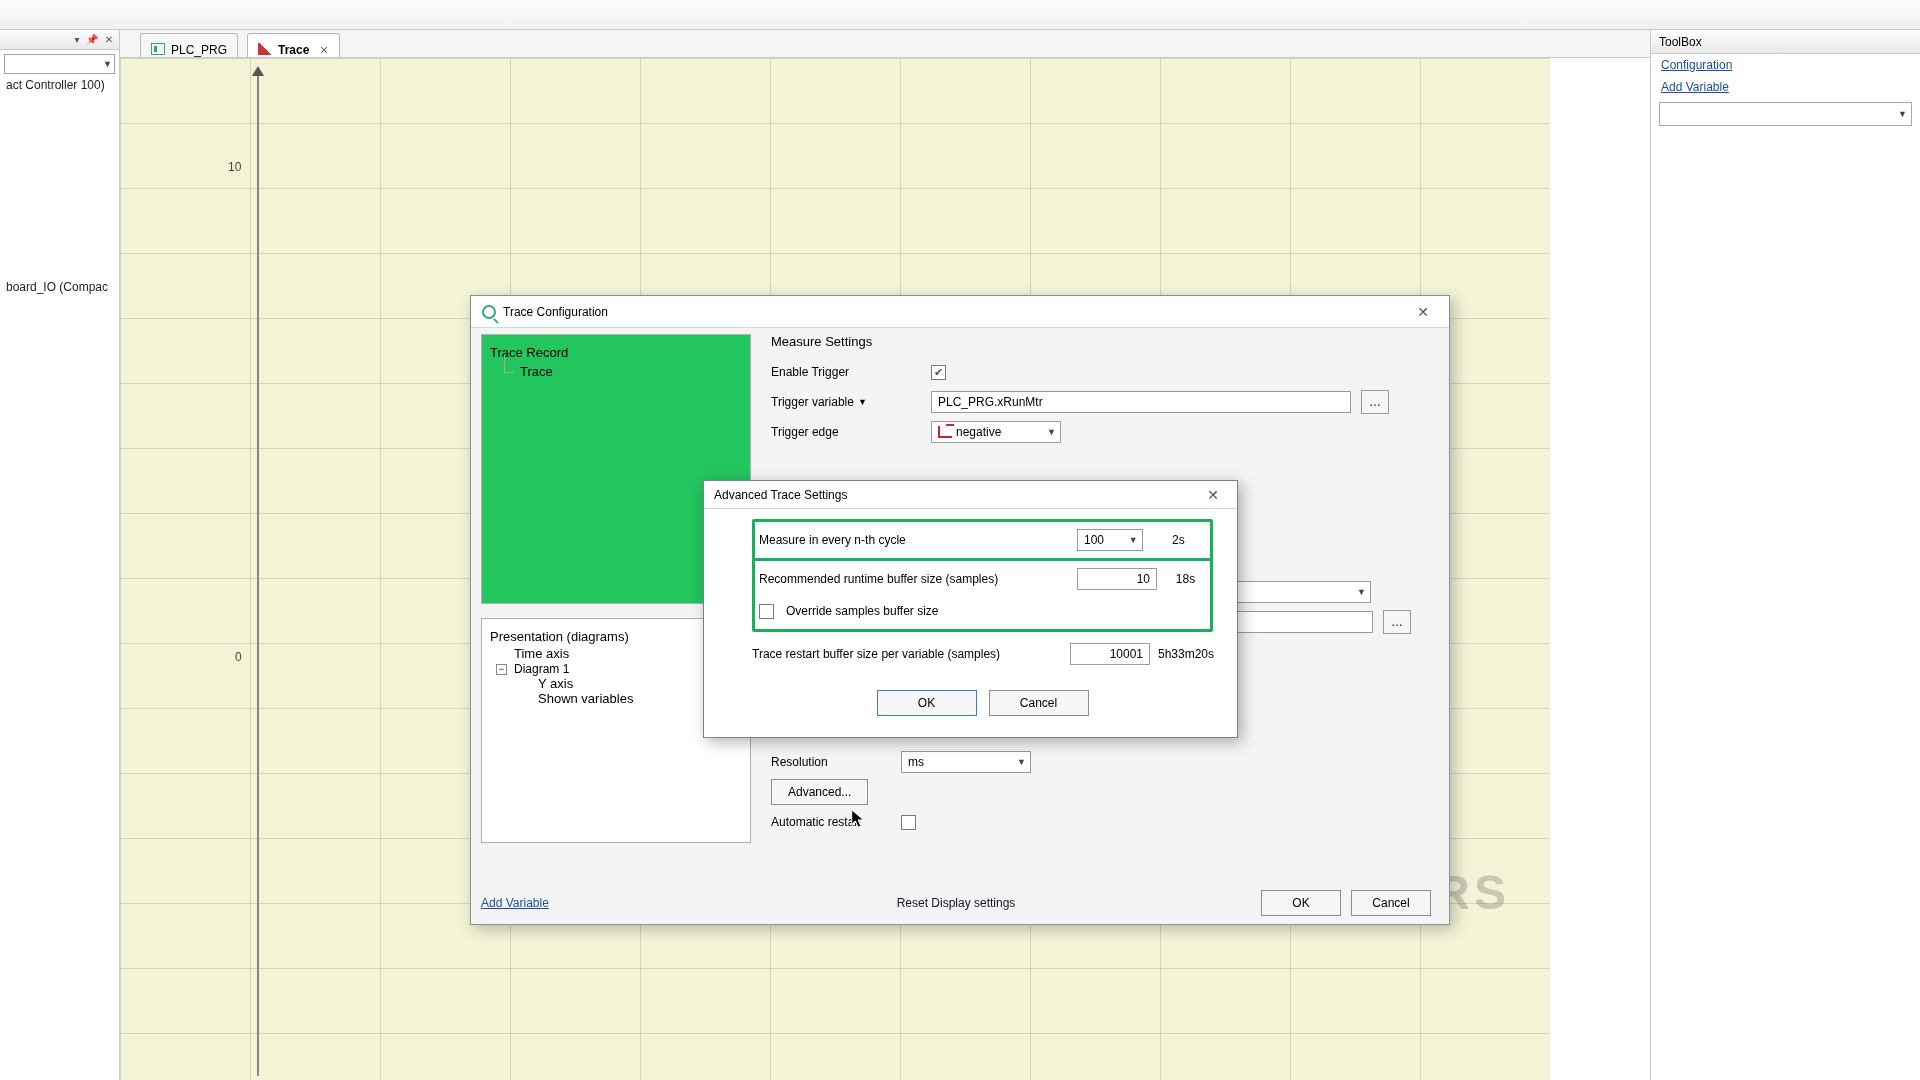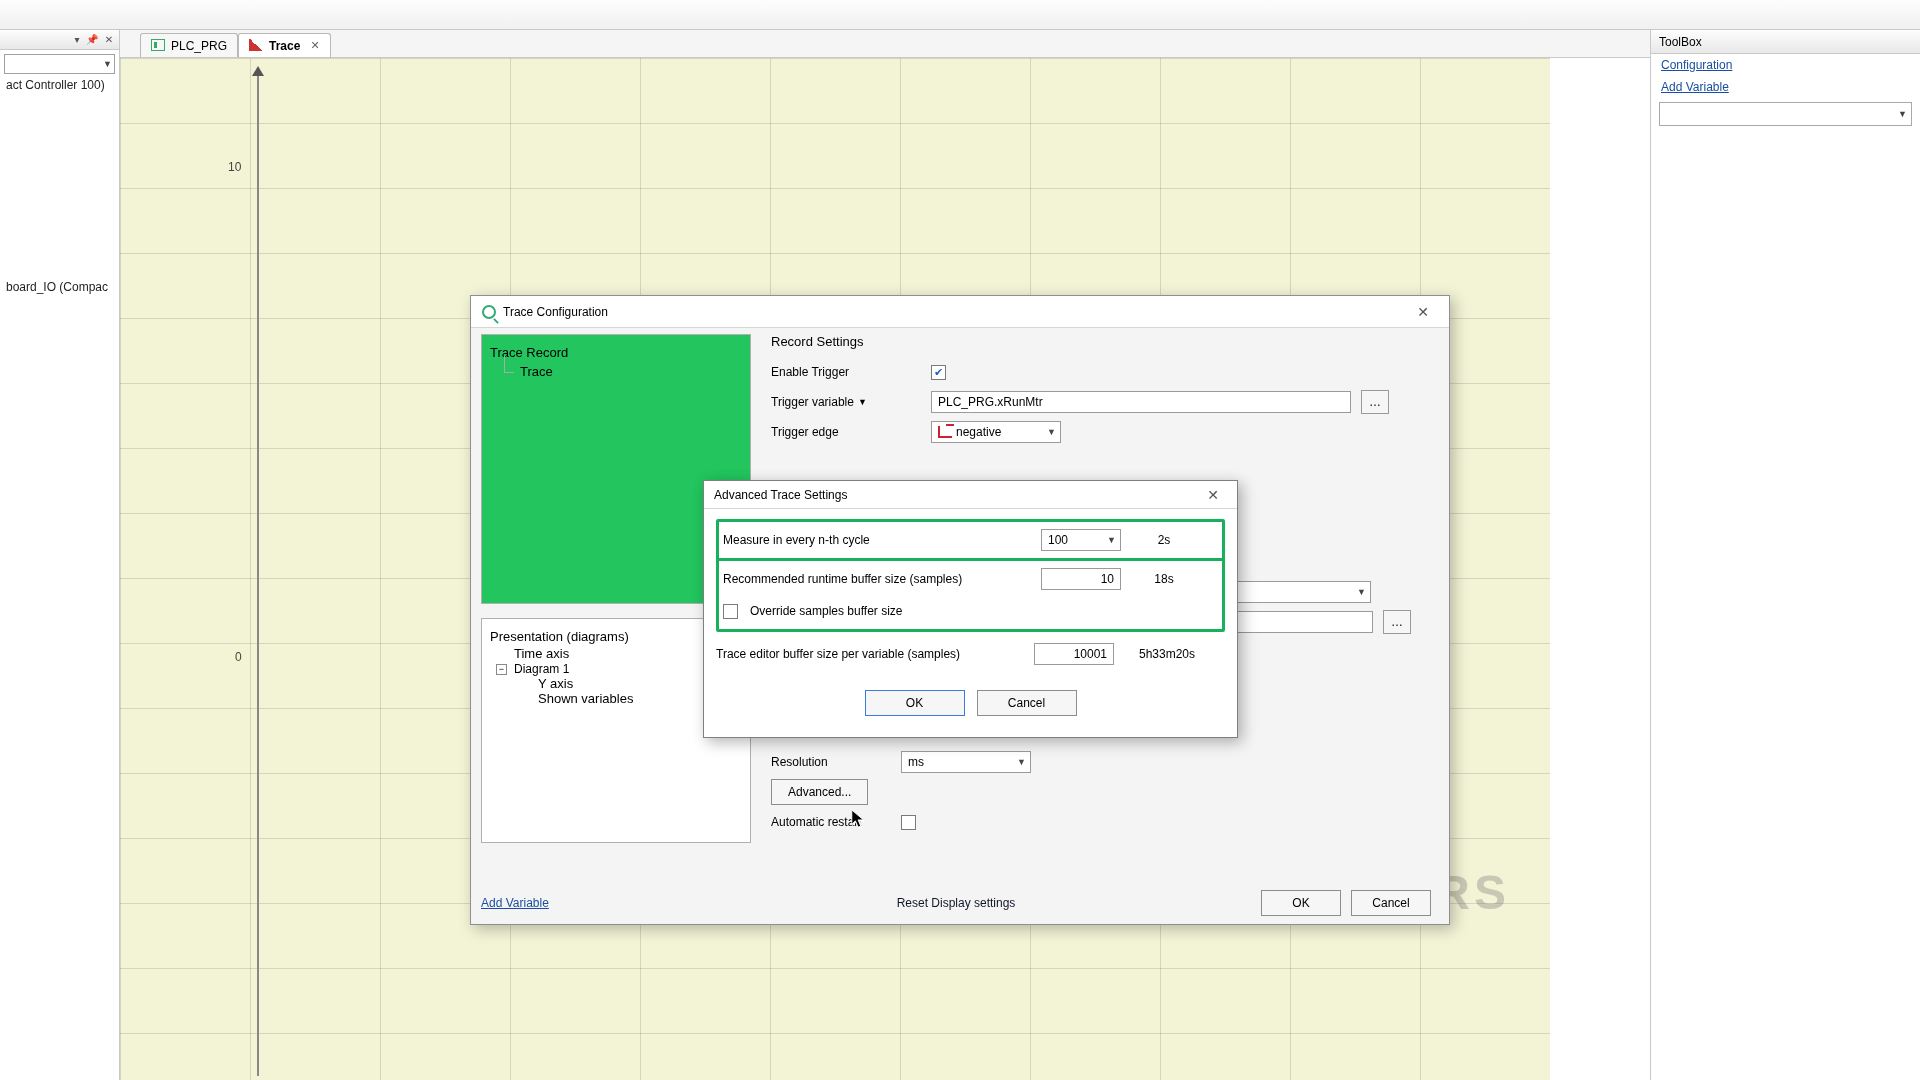--- a/index.html
+++ b/index.html
@@ -13,21 +13,21 @@
 
 .left-panel { position: absolute; left: 0; top: 30px; width: 120px; height: 1050px; background: #fff; border-right: 1px solid #c9c9c9; }
 .left-panel-header { height: 20px; background: linear-gradient(#fdfdfd,#e8e8e8); border-bottom: 1px solid #c9c9c9; display:flex; align-items:center; justify-content:flex-end; gap:4px; padding-right:4px;}
 .left-panel-header .ico { width:12px; height:12px; display:inline-flex; align-items:center; justify-content:center; font-size:10px; color:#555; cursor:pointer;}
 .left-panel-combo { height: 20px; border: 1px solid #a0a0a0; margin: 4px 4px 0 4px; display:flex; align-items:center; justify-content:flex-end; padding:0 2px;}
 .left-panel-combo .chev { font-size:9px; color:#444;}
 .left-tree-item { padding: 4px 6px; font-size:12px; color:#222; white-space:nowrap; overflow:hidden;}
 
 
 .tab-row { position:absolute; left:120px; top:30px; right:0; height:28px; background:#f5f5f5; border-bottom:1px solid #c9c9c9; display:flex; align-items:flex-end; padding-left:20px;}
-.tab { height:24px; border:1px solid #b8b8b8; border-bottom:none; background:#f7f7f7; display:flex; align-items:center; padding:0 10px; gap:6px; margin-right:0; border-radius:3px 3px 0 0;}
+.tab { height:24px; border:1px solid #b8b8b8; border-bottom:none; background:#f7f7f7; display:flex; align-items:flex-end; padding:0 10px; gap:6px; margin-right:9px; border-radius:3px 3px 0 0;}
 .tab.active { background:#fff; }
 .tab .tab-ico { width:14px; height:14px; display:inline-block;}
 .tab .close { font-size:11px; color:#666; cursor:pointer; padding-left:4px;}
 .tab-row .dropdown-chev { margin-left:auto; padding:0 10px; font-size:10px; color:#555; cursor:pointer;}
 
 
 .toolbox-panel { position:absolute; right:0; top:30px; width:270px; height:1050px; background:#fff; border-left:1px solid #c9c9c9;}
 .toolbox-header { height:24px; background:linear-gradient(#fdfdfd,#e8e8e8); border-bottom:1px solid #c9c9c9; display:flex; align-items:center; padding:0 8px; font-size:12px;}
 .toolbox-link { color:#1a4fa0; text-decoration:underline; padding:4px 10px; display:block; cursor:pointer;}
 .toolbox-list { margin:4px 8px; border:1px solid #a9a9a9; height:24px; display:flex; align-items:center; justify-content:flex-end; padding:0 4px;}
@@ -87,21 +87,21 @@
 .disabled-link { color:#0f172a;}
 
 .bottom-row { position:absolute; left:10px; right:18px; bottom:8px; display:flex; align-items:center;}
 .bottom-row .spacer { flex:1;}
 .bottom-row .reset { position:absolute; left:50%; transform:translateX(-50%);}
 
 
 .adv-dialog { left:703px; top:480px; width:535px; height:258px; background:#fff; border:1px solid #7f7f7f; box-shadow:4px 4px 14px rgba(0,0,0,0.3);}
 .adv-title { height:28px; display:flex; align-items:center; padding:0 10px; border-bottom:1px solid #d6d6d6; font-size:13px;}
 .adv-title .dlg-close { margin-left:auto; width:28px; height:22px; display:flex; align-items:center; justify-content:center; font-size:14px; color:#555; cursor:pointer;}
-.adv-body { padding:10px 12px;}
+.adv-body { padding:10px 24px;margin-left:24px;}
 .adv-row { display:flex; align-items:center; height:32px; gap:8px;}
 .adv-row .lbl { flex:0 0 310px; font-size:12px;}
 .adv-num { width:80px; border:1px solid #9a9a9a; height:22px; padding:0 6px; text-align:right; font-size:12px;}
 .adv-time { width:70px; font-size:12px; text-align:center;}
 .green-box { border:3px solid #18b05a; border-radius:2px; padding:2px 4px;}
 .adv-btn-row { display:flex; gap:12px; justify-content:center; margin-top:20px;}
 
 
 .cursor-ptr { position:absolute; width:18px; height:22px; pointer-events:none;}
 .cursor-ptr svg { filter: drop-shadow(1px 1px 0 #fff);}
@@ -184,21 +184,21 @@
       <div class="lvl1">Time axis</div>
       <div class="lvl1" style="position:relative">
         <span class="expander">−</span>
         <span>Diagram 1</span>
       </div>
       <div class="lvl2">Y axis</div>
       <div class="lvl2">Shown variables</div>
     </div>
 
     <div class="rec-settings">
-      <div class="section-title">Record Settings</div>
+      <div class="section-title">Measure Settings</div>
       <div class="field-row">
         <span class="field-label">Enable Trigger</span>
         <span class="chk checked"></span>
       </div>
       <div class="field-row">
         <span class="field-label" style="display:flex;align-items:center;gap:4px;">
           <span>Trigger variable</span>
           <span style="font-size:9px;">▼</span>
         </span>
         <input class="txt-input" style="width: 420px;" value="PLC_PRG.xRunMtr">
@@ -273,21 +273,21 @@
         <span class="lbl">Recommended runtime buffer size (samples)</span>
         <input class="adv-num" value="10" style="">
         <span class="adv-time">18s</span>
       </div>
       <div class="adv-row">
         <span class="chk" style="margin-right:4px"></span>
         <span>Override samples buffer size</span>
       </div>
     </div>
     <div class="adv-row" style="margin-top:6px">
-      <span class="lbl">Trace editor buffer size per variable (samples)</span>
+      <span class="lbl">Trace restart buffer size per variable (samples)</span>
       <input class="adv-num" value="10001" style="">
       <span class="adv-time" style="width:90px">5h33m20s</span>
     </div>
     <div class="adv-btn-row">
       <button class="btn primary" style="width:100px">OK</button>
       <button class="btn" style="width:100px">Cancel</button>
     </div>
   </div>
 </div>
 

